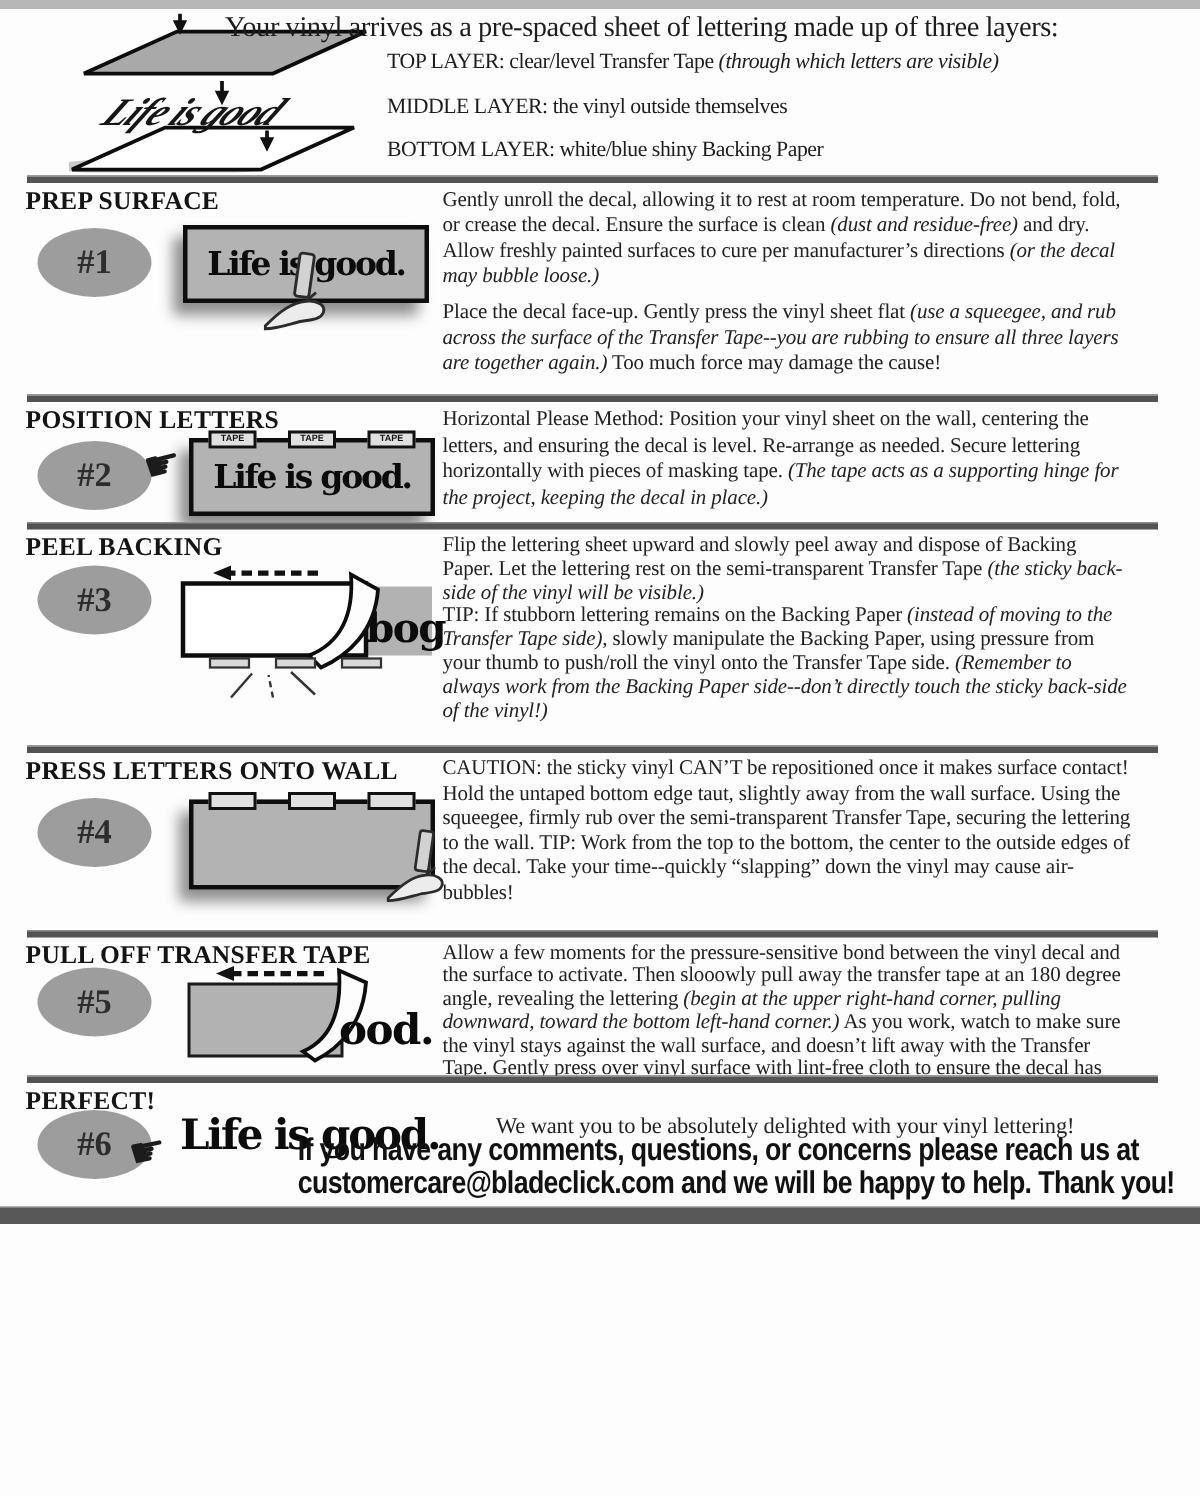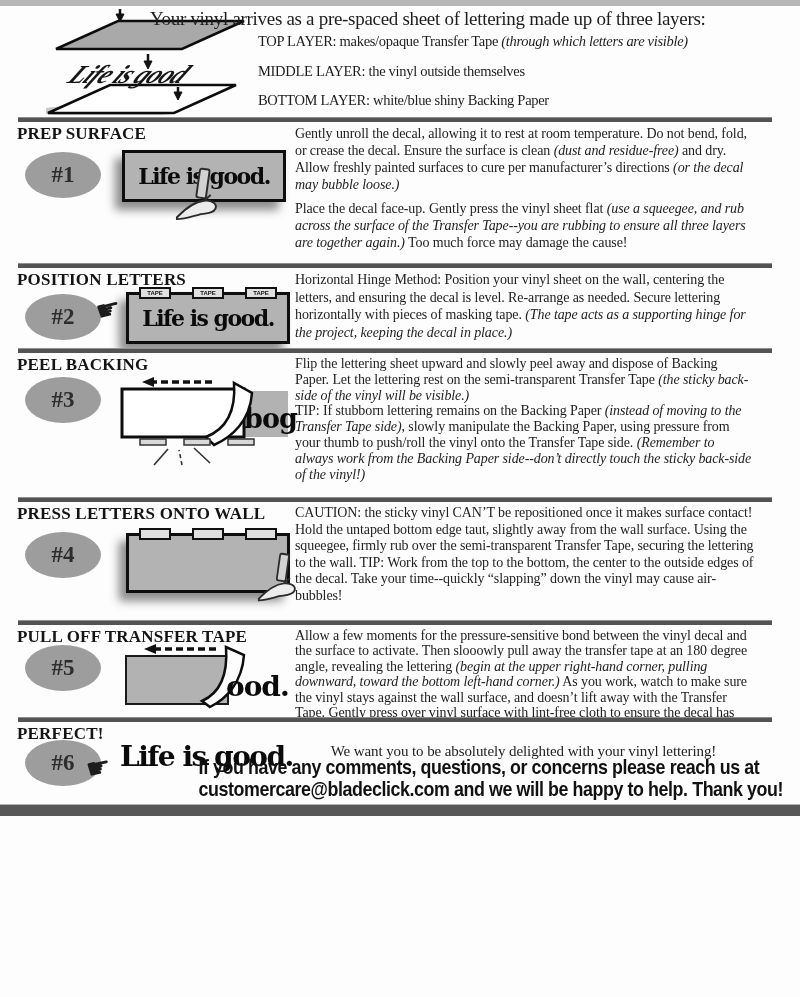--- a/index.html
+++ b/index.html
@@ -86,21 +86,21 @@
         <line x1="74" y1="0" x2="74" y2="6" stroke-width="2.5"></line>
           <polygon points="70,5 78,5 74,13"></polygon>
         <line x1="102" y1="45" x2="102" y2="53" stroke-width="2.5"></line>
           <polygon points="98,52 106,52 102,60"></polygon>
         <line x1="132" y1="78" x2="132" y2="84" stroke-width="2.5"></line>
           <polygon points="128,83 136,83 132,91"></polygon>
       </g>
       <text transform="translate(20,74) skewX(-36)" x="0" y="0" font-size="26" font-style="italic" font-weight="bold" font-family="Liberation Serif, serif" fill="#161616" letter-spacing="-1">Life is good</text>
     </svg>
     <div class="intro-lead">Your vinyl arrives as a pre-spaced sheet of lettering made up of three layers:</div>
-    <div class="layer l1"><span class="rt-b">TOP LAYER:</span><span> makes/opaque </span><span class="rt-b">Transfer Tape</span><span class="rt-i"> (through which letters are visible)</span></div>
+    <div class="layer l1"><span class="rt-b">TOP LAYER:</span><span> clear/level </span><span class="rt-b">Transfer Tape</span><span class="rt-i"> (through which letters are visible)</span></div>
     <div class="layer l2"><span class="rt-b">MIDDLE LAYER:</span><span> the </span><span class="rt-b">vinyl outside</span><span> themselves</span></div>
     <div class="layer l3"><span class="rt-b">BOTTOM LAYER:</span><span> white/blue shiny </span><span class="rt-b">Backing Paper</span></div>
   </section>
   <div class="divider"></div>
 
   <section class="step" style="height:141px">
     <div class="step-left">
       <div class="step-heading">PREP SURFACE</div>
       <div class="badge" style="top:30px">
         <span>#1</span>
@@ -129,21 +129,21 @@
       <div class="decal-box" style="left:126px;top:24px;width:158px;height:46px">
         <div class="tape-row">
           <span class="tape-tab">TAPE</span>
           <span class="tape-tab">TAPE</span>
           <span class="tape-tab">TAPE</span>
         </div>
         <span class="decal-text" style="font-size:22px">Life is good.</span>
       </div>
     </div>
     <div class="step-right" style="line-height:17.5px">
-      <p class="para"><span class="rt-b">Horizontal Hinge Method:</span><span> Position your vinyl sheet on the wall, centering the letters, and ensuring the decal is level. Re-arrange as needed. Secure lettering horizontally with pieces of masking tape. </span><span class="rt-i">(The tape acts as a supporting hinge for the project, keeping the decal in place.)</span></p>
+      <p class="para"><span class="rt-b">Horizontal Please Method:</span><span> Position your vinyl sheet on the wall, centering the letters, and ensuring the decal is level. Re-arrange as needed. Secure lettering horizontally with pieces of masking tape. </span><span class="rt-i">(The tape acts as a supporting hinge for the project, keeping the decal in place.)</span></p>
     </div>
   </section>
   <div class="divider"></div>
 
   <section class="step" style="height:144px">
     <div class="step-left">
       <div class="step-heading">PEEL BACKING</div>
       <div class="badge" style="top:24px">
         <span>#3</span>
       </div>

